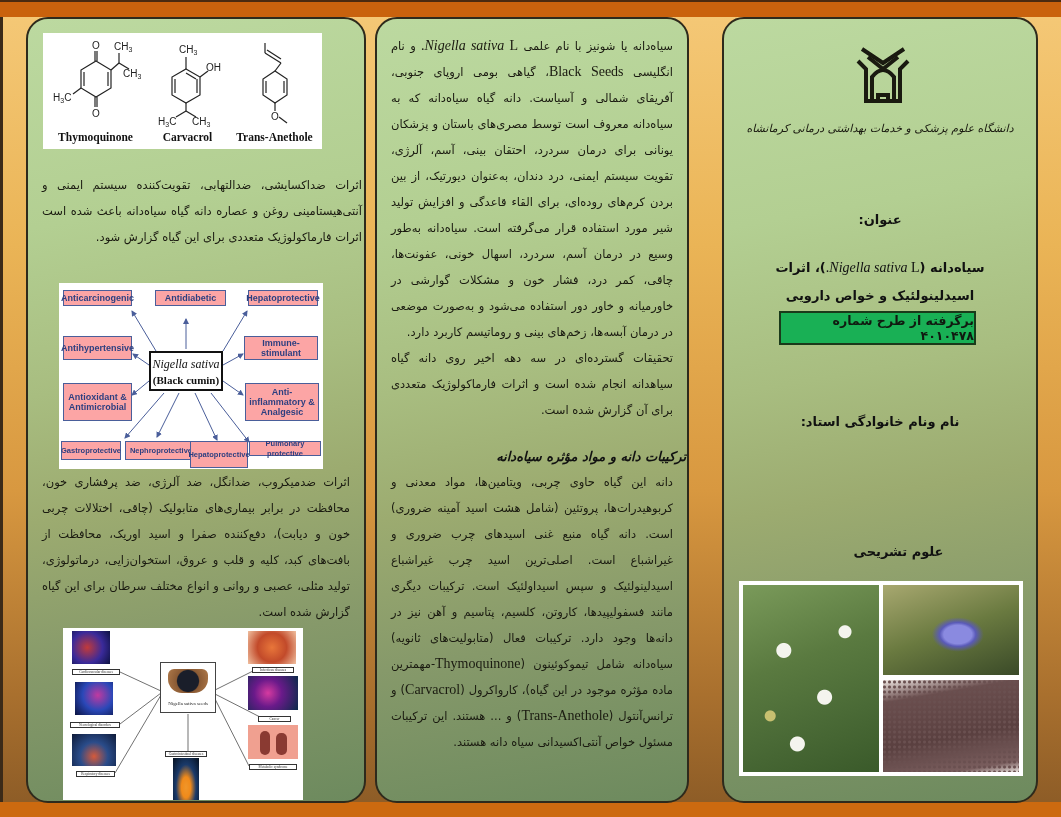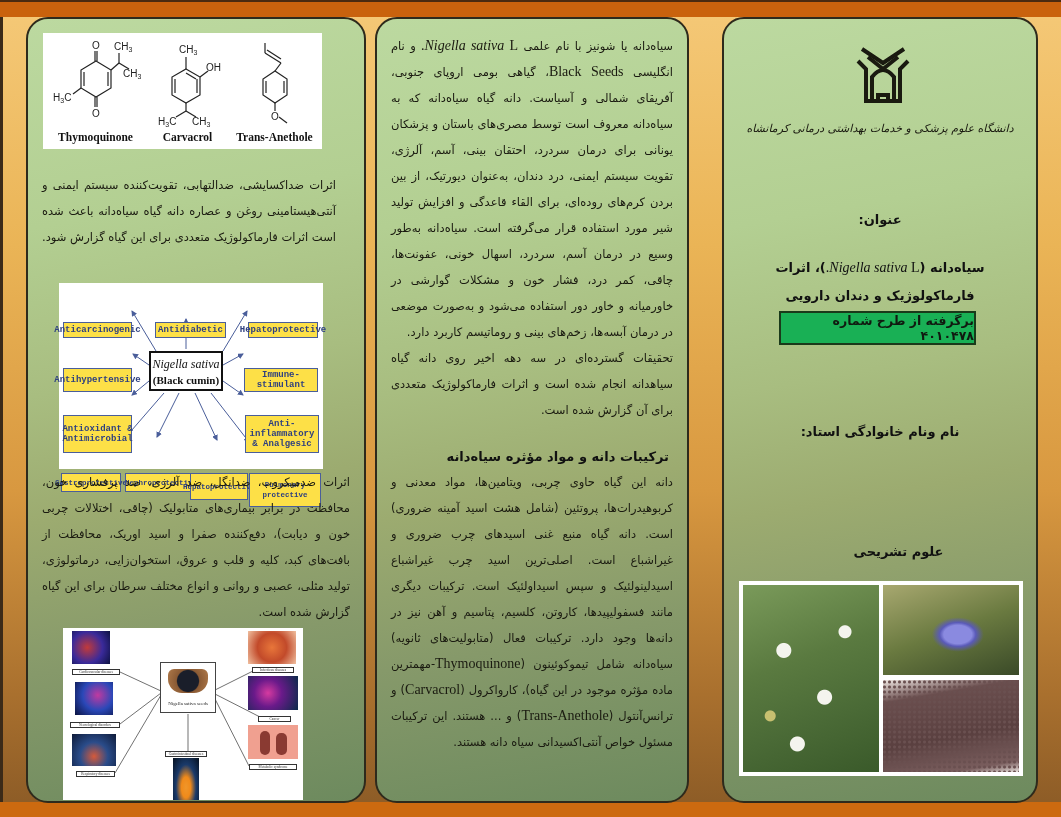--- a/index.html
+++ b/index.html
@@ -45,66 +45,66 @@
   
   .chem-box {
     position: absolute; left: 15px; top: 14px; width: 279px; height: 116px;
     background: #fff; display: flex; justify-content: space-around; align-items: flex-end; padding: 4px 4px 6px;
   }
   .chem { display: flex; flex-direction: column; align-items: center; }
   .chem svg { display: block; }
   .chem-label { font-family: "Liberation Serif", serif; font-weight: bold; font-size: 11.5px; color: #111; margin-top: 2px; }
 
   .p1-heading { position: absolute; left: 12px; right: 12px; top: 131px; }
-  .p1-para1 { position: absolute; left: 14px; right: 28px; top: 153px; }
+  .p1-para1 { position: absolute; left: 14px; right: 2px; top: 153px; }
   .diagram {
     position: absolute; left: 31px; top: 264px; width: 264px; height: 186px; background: #fff;
   }
   .dbox {
-    position: absolute; border: 1.5px solid #4a5e9a; background: #fde047;
-    font-family: Liberation Mono, monospace; font-weight: bold; color: #2d3f80;
-    font-size: 9px; display: flex; align-items: center; justify-content: center; text-align: center; line-height: 10px; margin-top: 32px;
+    position: absolute; border: 1.5px solid #4a5e9a; background: #fca5a5;
+    font-family: Liberation Sans, sans-serif; font-weight: bold; color: #2d3f80;
+    font-size: 9px; display: flex; align-items: center; justify-content: center; text-align: center; line-height: 10px;
   }
   .dcenter {
     position: absolute; left: 90px; top: 68px; width: 74px; height: 40px;
     border: 2px solid #111; background: #fff; font-family: "Liberation Serif", serif;
     font-size: 11px; font-weight: bold; color: #111; text-align: center; line-height: 16px; padding-top: 3px;
   }
   .dcenter .it { font-style: italic; font-weight: normal; font-size: 12px; }
   .p1-para2 { position: absolute; left: 14px; right: 14px; top: 450px; }
   .disease-fig {
     position: absolute; left: 35px; top: 609px; width: 240px; height: 172px; background: #fff;
   }
   .dis-img { position: absolute; }
   .dis-lbl {
     position: absolute; border: 1px solid #333; background: #fff; font-size: 3.5px; color: #333;
     font-family: "Liberation Serif", serif; text-align: center; line-height: 5px; height: 6px;
   }
 
   
   .p2-para1 { position: absolute; left: 14px; right: 14px; top: 14px; }
-  .p2-heading { position: absolute; left: 14px; right: 18px; top: 430px; }
+  .p2-heading { position: absolute; left: 14px; right: 1px; top: 430px; font-style: italic; }
   .p2-para2 { position: absolute; left: 14px; right: 14px; top: 450px; }
 
   
   .logo { position: absolute; left: 128px; top: 22px; width: 62px; height: 70px; }
   .univ-name {
     position: absolute; left: 0; right: 0; top: 103px; text-align: center;
     font-family: "DejaVu Serif", serif; font-style: italic; font-size: 11px; color: #1a1a10; direction: rtl;
   }
   .center-block { position: absolute; left: 0; right: 0; text-align: center; direction: rtl; }
   .title-label { top: 193px; }
   .title-text { top: 235px; line-height: 28px; padding: 0 12px; }
   .green-box {
     position: absolute; left: 55px; top: 292px; width: 197px; height: 34px;
     background: #19b055; border: 2px solid #1a3a1a; display: flex; align-items: center; 
     direction: rtl;
   }
   .green-box span { font-family: "DejaVu Sans", sans-serif; font-weight: bold; font-size: 12.5px; color: #101a10; }
-  .sup-label { top: 395px; margin-top: 10px; }
+  .sup-label { top: 395px; }
   .sup-name { top: 440px; }
   .grp-label { top: 482px; }
   .grp-name { top: 525px; margin-left: 37px; }
   .photo-box {
     position: absolute; left: 15px; top: 562px; width: 284px; height: 195px; background: #fff; padding: 4px;
   }
   .ph { position: absolute; }
 </style>
 </head>
 <body>
@@ -209,21 +209,21 @@
     <div class="dbox" style="left:4px;top:7px;width:69px;height:16px">Anticarcinogenic</div>
     <div class="dbox" style="left:96px;top:7px;width:71px;height:16px">Antidiabetic</div>
     <div class="dbox" style="left:189px;top:7px;width:70px;height:16px">Hepatoprotective</div>
     <div class="dbox" style="left:4px;top:53px;width:69px;height:24px">Antihypertensive</div>
     <div class="dbox" style="left:185px;top:53px;width:74px;height:24px">Immune-stimulant</div>
     <div class="dbox" style="left:4px;top:100px;width:69px;height:38px">Antioxidant &amp; Antimicrobial</div>
     <div class="dbox" style="left:186px;top:100px;width:74px;height:38px">Anti-inflammatory &amp; Analgesic</div>
     <div class="dbox" style="left:2px;top:158px;width:60px;height:19px;font-size:7.5px">Gastroprotective</div>
     <div class="dbox" style="left:66px;top:158px;width:72px;height:19px;font-size:7.5px">Nephroprotective</div>
     <div class="dbox" style="left:131px;top:158px;width:58px;height:27px;font-size:7.5px">Hepatoprotective</div>
-    <div class="dbox" style="left:190px;top:158px;width:72px;height:34px;font-size:7.5px">Pulmonary protective</div>
+    <div class="dbox" style="left:190px;top:158px;width:72px;height:15px;font-size:7.5px">Pulmonary protective</div>
     <div class="dcenter">
       <div class="it">Nigella sativa</div>
       <div>(Black cumin)</div>
     </div>
   </div>
 
   <div class="p1-para2 rtl body-text">اثرات ضدمیکروب، ضدانگل، ضد آلرژی، ضد پرفشاری خون، محافظت در برابر بیماری‌های متابولیک (چاقی، اختلالات چربی خون و دیابت)، دفع‌کننده صفرا و اسید اوریک، محافظت از بافت‌های کبد، کلیه و قلب و عروق، استخوان‌زایی، درماتولوژی، تولید مثلی، عصبی و روانی و انواع مختلف سرطان برای این گیاه گزارش شده است.</div>
 
   <div class="disease-fig">
     <svg width="240" height="172" style="position:absolute;left:0;top:0">
@@ -279,21 +279,21 @@
       <path d="M6,20 L14,28 L14,60 L48,60 L48,28 L56,20"></path>
       <path d="M20,60 L20,36 Q31,22 42,36 L42,60"></path>
       <path d="M16,16 L31,28 L46,16"></path>
       <path d="M26,60 L26,54 L36,54 L36,60"></path>
     </g>
   </svg>
   <div class="univ-name">دانشگاه علوم پزشکی و خدمات بهداشتی درمانی کرمانشاه</div>
 
   <div class="center-block heading title-label">عنوان:</div>
   <div class="center-block heading title-text">
-    <span>سیاه‌دانه (</span><span class="latin-italic" style="font-weight:normal">Nigella sativa</span><span class="latin" style="font-weight:normal"> L.</span><span>)، اثرات فارماکولوژیک و دندان دارویی</span>
+    <span>سیاه‌دانه (</span><span class="latin-italic" style="font-weight:normal">Nigella sativa</span><span class="latin" style="font-weight:normal"> L.</span><span>)، اثرات اسیدلینولئیک و خواص دارویی</span>
   </div>
   <div class="green-box">
     <span>برگرفته از طرح شماره ۴۰۱۰۴۷۸</span>
   </div>
 
   <div class="center-block heading sup-label">نام ونام خانوادگی استاد:</div>
   <div class="center-block heading grp-name">علوم تشریحی</div>
 
   <div class="photo-box">
     <div class="ph" style="left:4px;top:4px;width:136px;height:187px;background:

